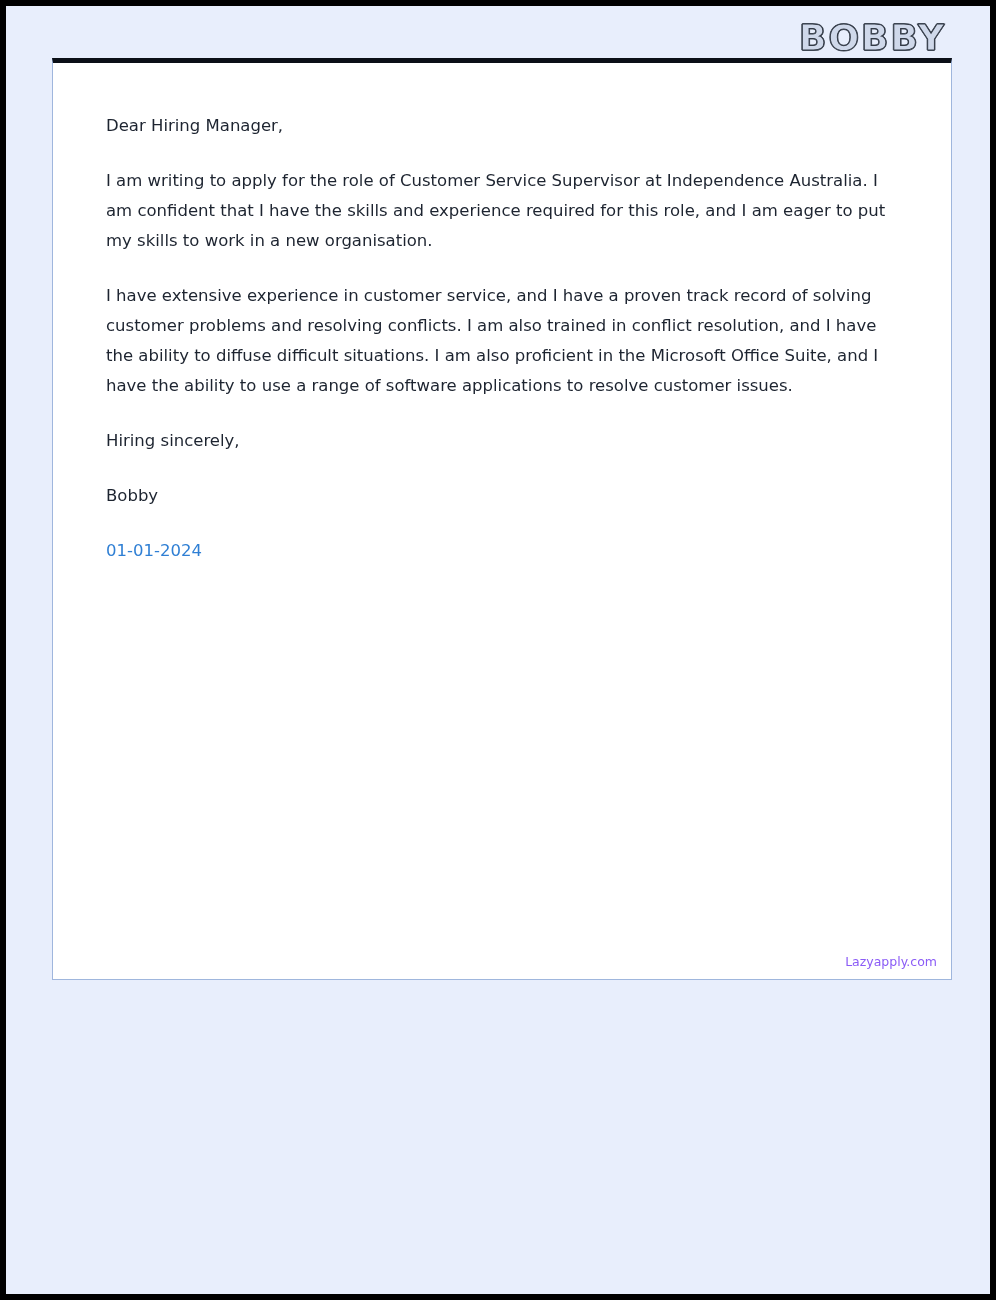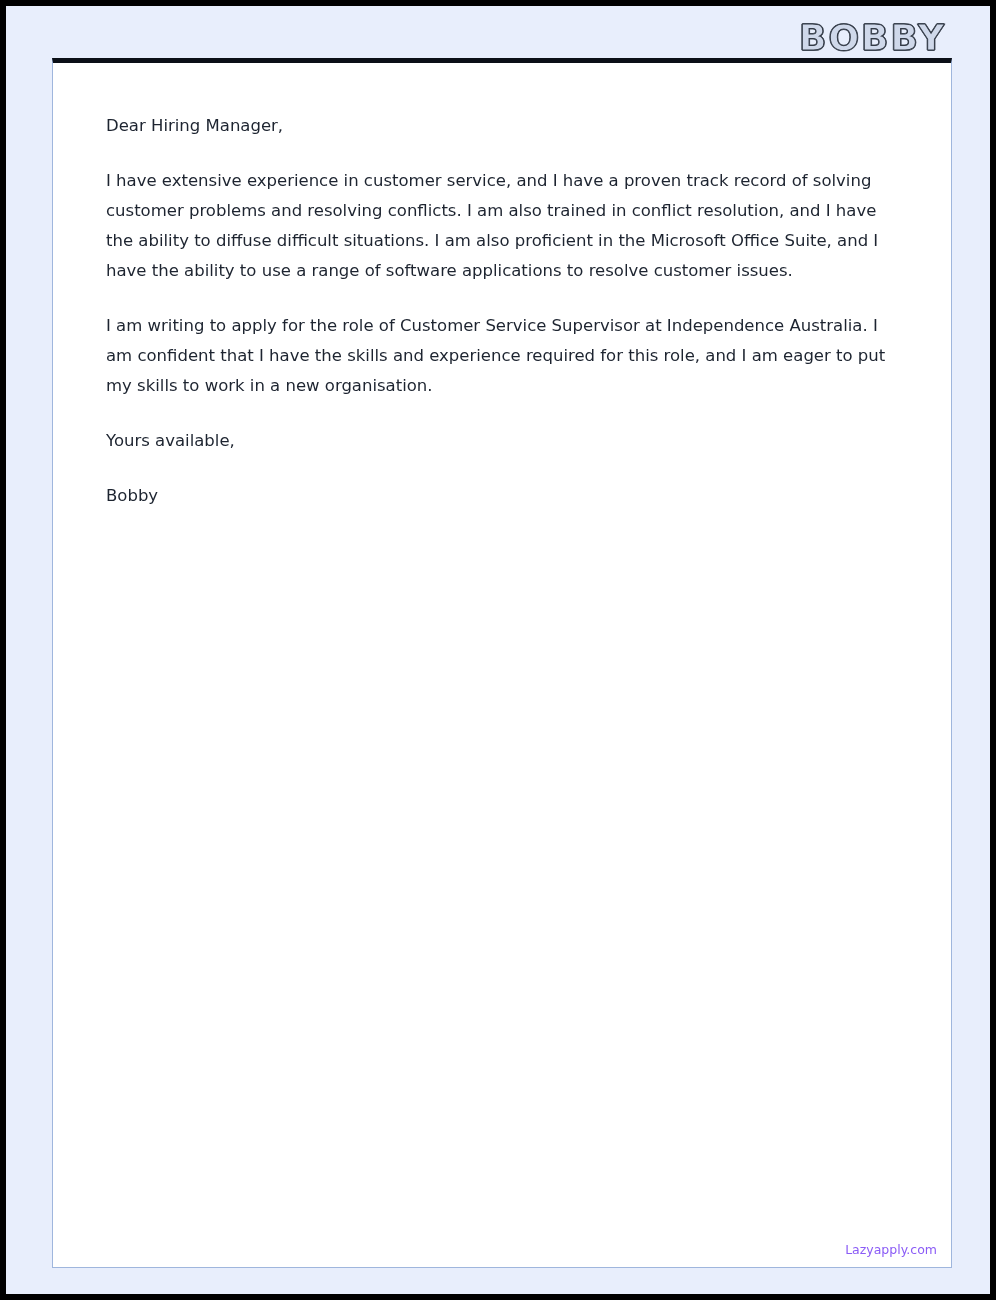--- a/index.html
+++ b/index.html
@@ -36,21 +36,21 @@
       1px 0 #4a525f,
       0 -1px #4a525f,
       0 1px #4a525f;
     line-height: 1;
   }
   .sheet {
     position: absolute;
     left: 46px;
     top: 52px;
     width: 900px;
-    height: 1210px;
+    height: 922px;
     background: #ffffff;
     border: 1px solid #9fb6dd;
     border-top: 5px solid #0b0f17;
     box-sizing: border-box;
   }
   .letter-body {
     position: absolute;
     left: 53px;
     top: 48px;
     width: 795px;
@@ -86,25 +86,26 @@
 <div class="page">
 
   <div class="header-name">BOBBY</div>
 
   <div class="sheet">
 
     <div class="letter-body">
 
       <p class="tight">Dear Hiring Manager,</p>
 
+      <p>I am writing to apply for the role of Customer Service Supervisor at Independence Australia. I am confident that I have the skills and experience required for this role, and I am eager to put my skills to work in a new organisation.</p>
       <p>I have extensive experience in customer service, and I have a proven track record of solving customer problems and resolving conflicts. I am also trained in conflict resolution, and I have the ability to diffuse difficult situations. I am also proficient in the Microsoft Office Suite, and I have the ability to use a range of software applications to resolve customer issues.</p>
-      <p>I am writing to apply for the role of Customer Service Supervisor at Independence Australia. I am confident that I have the skills and experience required for this role, and I am eager to put my skills to work in a new organisation.</p>
 
-      <p>Yours available,</p>
+      <p>Hiring sincerely,</p>
 
       <p class="signature-name">Bobby</p>
+      <p class="letter-date">01-01-2024</p>
 
     </div>
 
     <div class="footer-credit">Lazyapply.com</div>
 
   </div>
 </div>
 
 </body></html>

